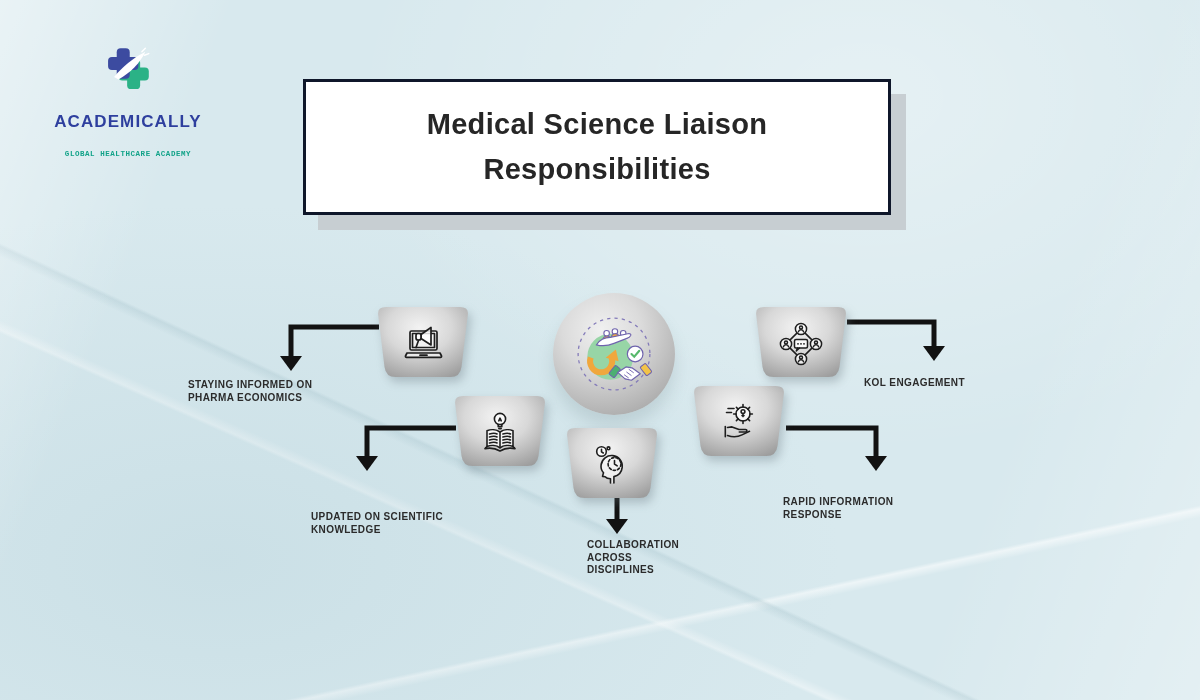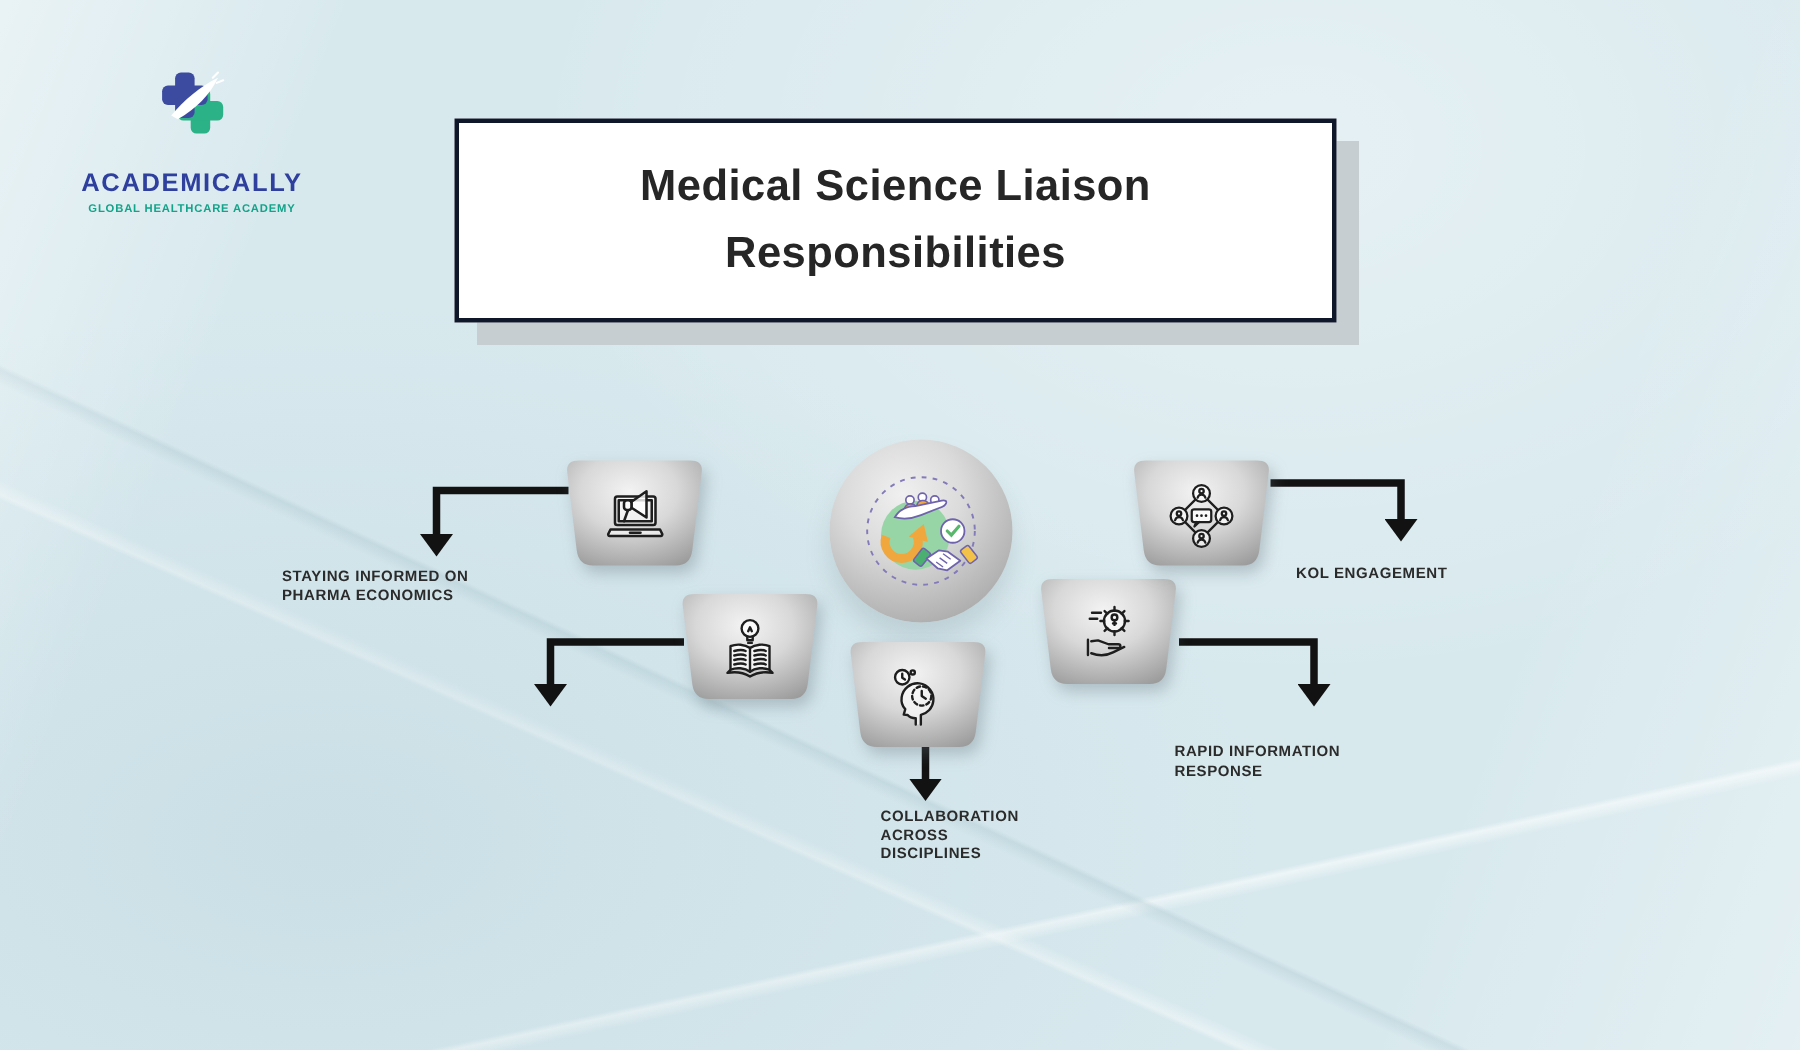--- a/index.html
+++ b/index.html
@@ -16,21 +16,21 @@
       radial-gradient(ellipse at 72% 14%, rgba(255,255,255,.35), transparent 42%),
       radial-gradient(ellipse at 18% 80%, rgba(167,199,209,.28), transparent 45%),
       linear-gradient(205deg, transparent 63.7%, rgba(150,182,192,.25) 64%, transparent 64.8%),
       linear-gradient(168deg, transparent 79.6%, rgba(255,255,255,.55) 80%, transparent 80.9%),
       linear-gradient(24deg, transparent 29.7%, rgba(255,255,255,.4) 30%, transparent 30.8%);
   }
   
   .logo{position:absolute;left:28px;top:44px;width:200px;text-align:center;}
   .logo-badge{width:52px;height:52px;margin:0 auto;}
   .logo-name{font-size:17px;font-weight:800;letter-spacing:1.1px;color:#2e3f9e;margin-top:16px;}
-  .logo-tagline{font-size:7.5px;font-weight:700;letter-spacing:.55px;color:#12a389;margin-top:2px;}
+  .logo-tagline{font-size:7.5px;font-weight:700;letter-spacing:.55px;color:#12a389;margin-top:18px;font-family:Liberation Mono, monospace;}
   
   .title-box{
     position:absolute;left:303px;top:79px;width:588px;height:136px;
     background:#ffffff;border:3px solid #0f172a;box-sizing:border-box;
     box-shadow:15px 15px 0 #c7ced2;
     display:flex;align-items:center;justify-content:center;text-align:center;
   }
   .title-text{font-size:29px;font-weight:800;color:#262626;line-height:1.55;letter-spacing:.3px;white-space:pre-line;}
   
   .arrows{position:absolute;left:0;top:0;}
@@ -217,20 +217,22 @@
         <path d="M20.5 28 l-1.2 3 3.2 -3"></path>
         <circle cx="21" cy="23.8" r="0.9" fill="#1e1e1e" stroke="none"></circle>
         <circle cx="24" cy="23.8" r="0.9" fill="#1e1e1e" stroke="none"></circle>
         <circle cx="27" cy="23.8" r="0.9" fill="#1e1e1e" stroke="none"></circle>
       </g>
     </svg>
   </div>
 
   <div class="label" style="left:188px;top:379px">STAYING INFORMED ON
 PHARMA ECONOMICS</div>
+  <div class="label" style="left:311px;top:511px">UPDATED ON SCIENTIFIC
+KNOWLEDGE</div>
   <div class="label" style="left:587px;top:539px">COLLABORATION
 ACROSS
 DISCIPLINES</div>
   <div class="label" style="left:783px;top:496px">RAPID INFORMATION
 RESPONSE</div>
   <div class="label" style="left:864px;top:377px">KOL ENGAGEMENT</div>
 
 </div>
 
 </body></html>

